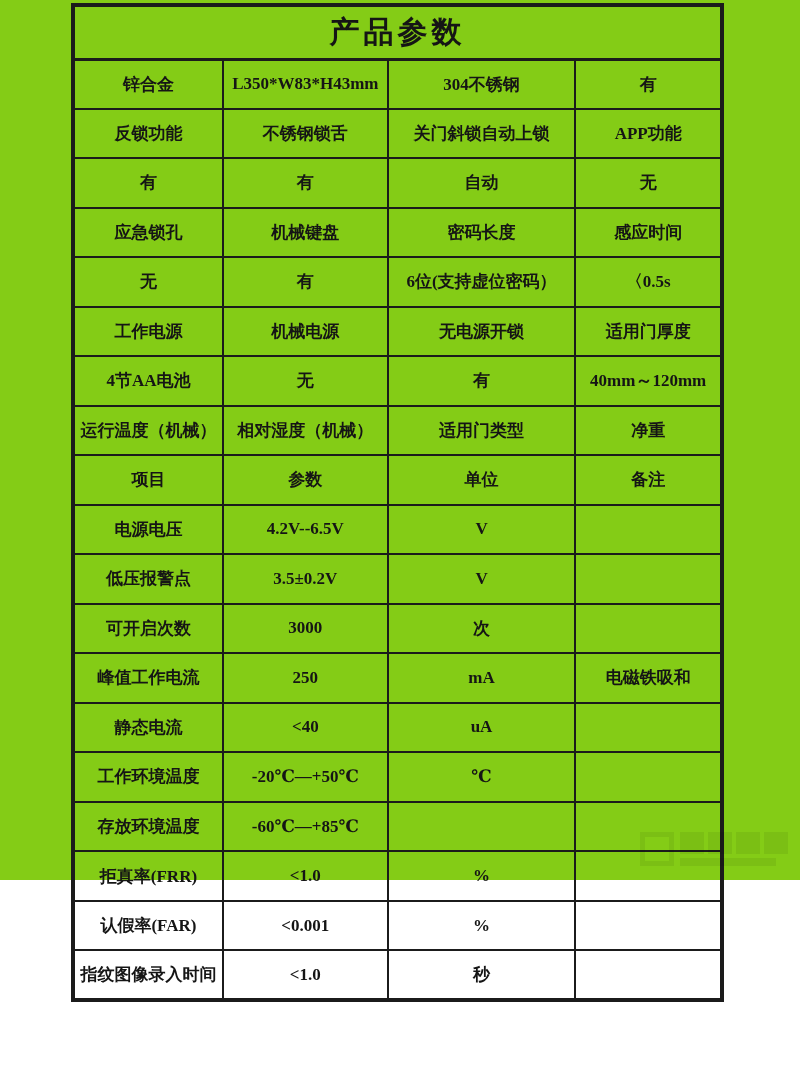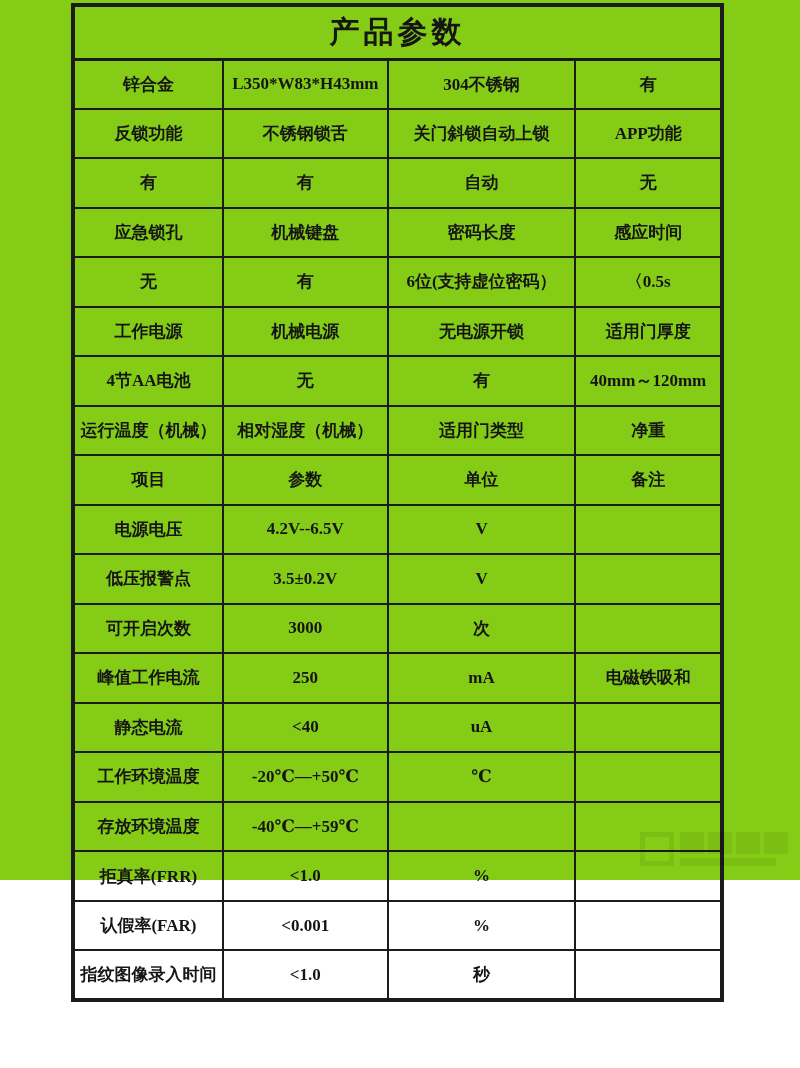--- a/index.html
+++ b/index.html
@@ -162,21 +162,21 @@
           <td></td>
         </tr>
         <tr>
           <td>工作环境温度</td>
           <td>-20℃—+50℃</td>
           <td>℃</td>
           <td></td>
         </tr>
         <tr>
           <td>存放环境温度</td>
-          <td>-40℃—+59℃</td>
+          <td>-60℃—+85℃</td>
           <td></td>
           <td></td>
         </tr>
         <tr>
           <td>拒真率(FRR)</td>
           <td>&lt;1.0</td>
           <td>%</td>
           <td></td>
         </tr>
         <tr>

